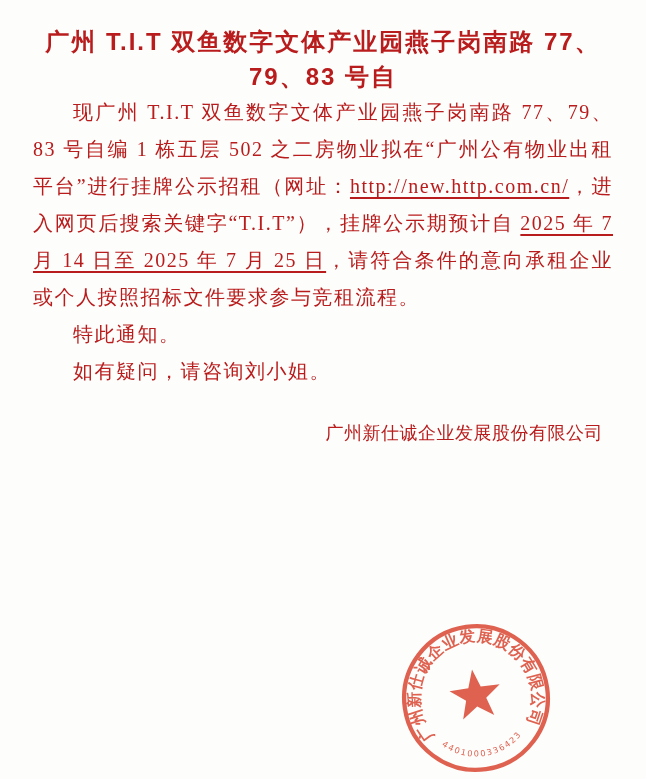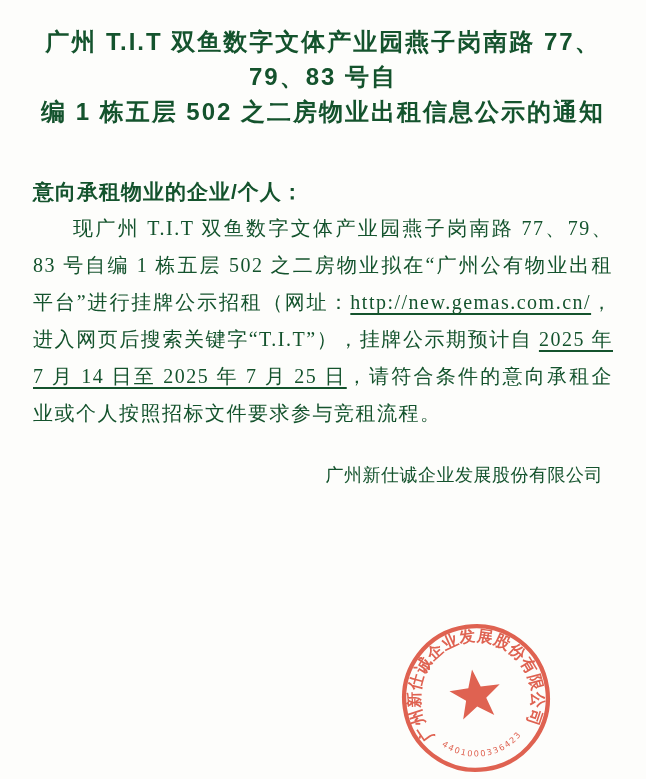--- a/index.html
+++ b/index.html
@@ -6,21 +6,21 @@
     margin: 0;
     padding: 0;
     background: #ffffff;
   }
   .page {
     position: relative;
     width: 646px;
     height: 779px;
     background: #fdfdfb;
     overflow: hidden;
-    color: #14532d;
+    color: #b91c1c;
     font-family: "Liberation Serif", "DejaVu Serif", serif;
   }
   .content {
     padding: 14px 33px 0 33px;
   }
   .title {
     margin-top: 10px;
     text-align: center;
     font-family: "Liberation Sans", "DejaVu Sans", sans-serif;
     font-weight: 700;
@@ -84,29 +84,29 @@
   }
 </style>
 </head>
 <body>
 
 <div class="page">
   <div class="content">
 
     <div class="title">
       <div>广州 T.I.T 双鱼数字文体产业园燕子岗南路 77、79、83 号自</div>
-      <div>编 1 栋五层 502 之二房物业出租信息公示的通知</div>
     </div>
 
-    <p class="salutation">意向承租物业的企业/个人：</p>
 
-    <p class="para indent"><span>现广州 T.I.T 双鱼数字文体产业园燕子岗南路 77、79、83 号自编 1 栋五层 502 之二房物业拟在“广州公有物业出租平台”进行挂牌公示招租（网址：</span><span class="u">http://new.gemas.com.cn/</span><span>，进入网页后搜索关键字“T.I.T”），挂牌公示期预计自 </span><span class="u">2025 年 7 月 14 日至 2025 年 7 月 25 日</span><span>，请符合条件的意向承租企业或个人按照招标文件要求参与竞租流程。</span></p>
+    <p class="para indent"><span>现广州 T.I.T 双鱼数字文体产业园燕子岗南路 77、79、83 号自编 1 栋五层 502 之二房物业拟在“广州公有物业出租平台”进行挂牌公示招租（网址：</span><span class="u">http://new.http.com.cn/</span><span>，进入网页后搜索关键字“T.I.T”），挂牌公示期预计自 </span><span class="u">2025 年 7 月 14 日至 2025 年 7 月 25 日</span><span>，请符合条件的意向承租企业或个人按照招标文件要求参与竞租流程。</span></p>
+
+    <p class="para indent">特此通知。</p>
 
 
-
+    <p class="para indent">如有疑问，请咨询刘小姐。</p>
 
 
 
     <div class="signature">
       <div class="sig-company">广州新仕诚企业发展股份有限公司</div>
 
     </div>
 
   </div>
 

